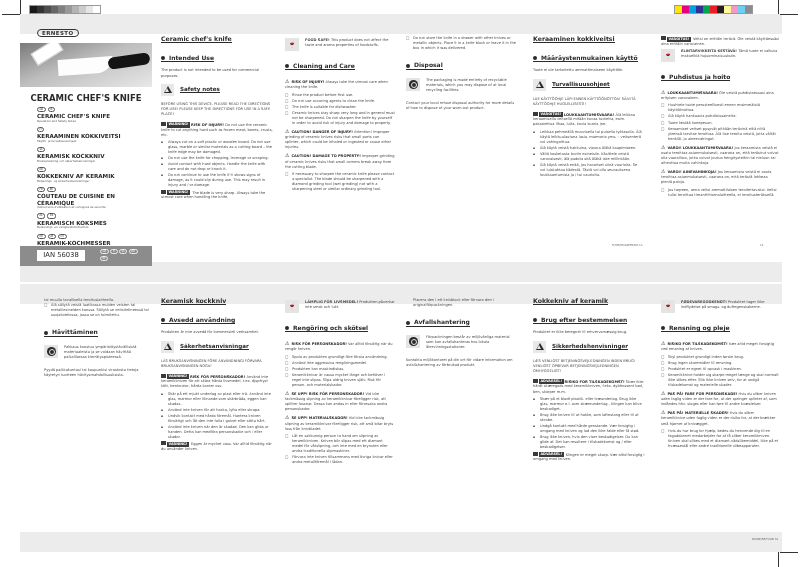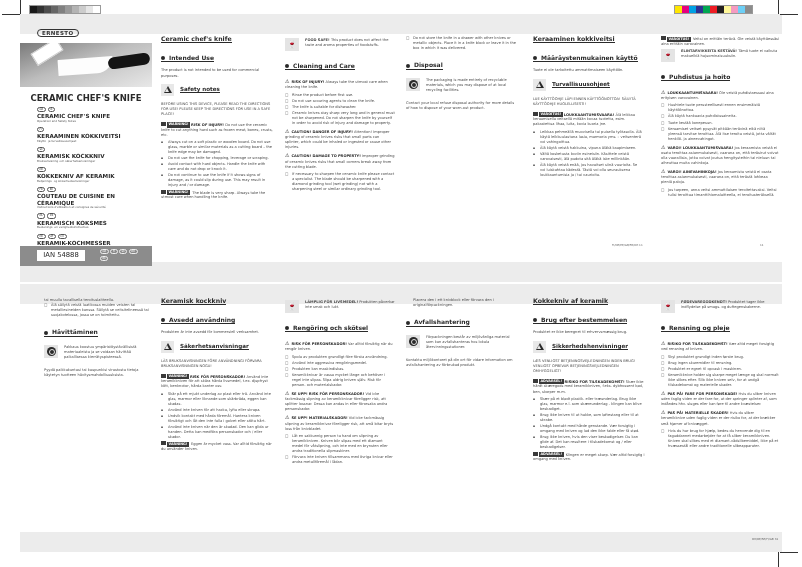--- a/index.html
+++ b/index.html
@@ -160,21 +160,21 @@
         <div class="codes">
             <span class="code">DE</span>
             <span class="code">AT</span>
             <span class="code">CH</span>
           </div>
         <div class="lang-title">KERAMIK-KOCHMESSER</div>
         <div class="lang-sub">Bedienungs- und Sicherheitshinweise</div>
       </div>
     </div>
     <div class="ian-bar">
-      <div class="ian">IAN 54888</div>
+      <div class="ian">IAN 56038</div>
       <div class="ian-codes">
         <span class="code">GB</span>
         <span class="code">FI</span>
         <span class="code">SE</span>
         <span class="code">DK</span>
         <span class="code">BE</span>
       </div>
     </div>
   </div>
 

